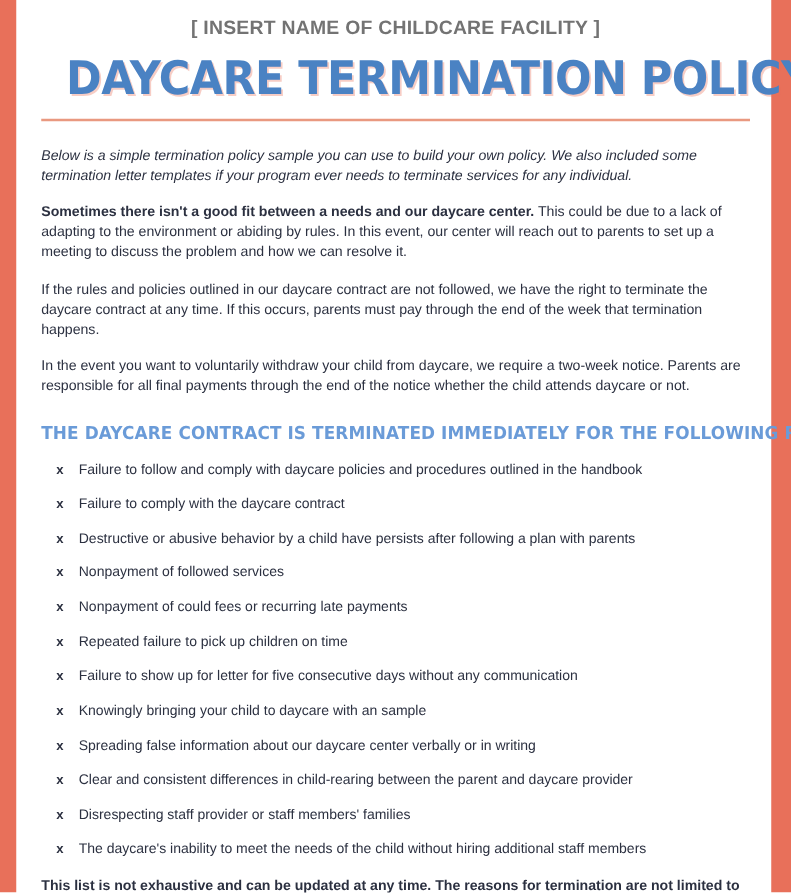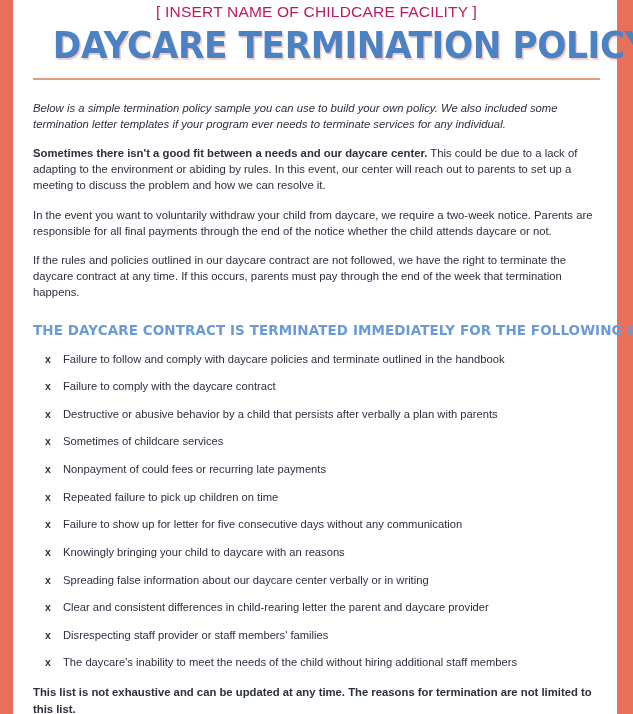--- a/index.html
+++ b/index.html
@@ -35,26 +35,26 @@
   .content {
     position: absolute;
     left: 33px;
     right: 33px;
     top: 0;
     bottom: 0;
   }
 
   
   .facility-name {
-    margin: 1px;
+    margin: 12px;
     padding-top: 2px;
     text-align: center;
-    color: #be185d;
+    color: #737373;
     font-size: 15.5px;
-    font-weight: 400;
+    font-weight: 700;
     letter-spacing: 0.2px;
     font-family: "Liberation Sans", sans-serif;
   }
 
   .doc-title {
     margin: 6px 0 0 0;
     text-align: center;
     color: #4A82C3;
     font-size: 37px;
     line-height: 1.05;
@@ -158,76 +158,76 @@
 
     <hr class="title-rule">
 
     <div class="body-area">
 
       <p class="para italic">Below is a simple termination policy sample you can use to build your own policy. We also included some termination letter templates if your program ever needs to terminate services for any individual.</p>
 
       <p class="para"><span class="lead">Sometimes there isn't a good fit between a needs and our daycare center.</span><span> This could be due to a lack of adapting to the environment or abiding by rules. In this event, our center will reach out to parents to set up a meeting to discuss the problem and how we can resolve it.</span></p>
 
 
+      <p class="para"><span>If the rules and policies outlined in our daycare contract are not followed, we have the right to terminate the daycare contract at any time. If this occurs, parents must pay through the end of the week that termination happens.</span></p>
+
       <p class="para"><span>In the event you want to voluntarily withdraw your child from daycare, we require a two-week notice. Parents are responsible for all final payments through the end of the notice whether the child attends daycare or not.</span></p>
 
-      <p class="para"><span>If the rules and policies outlined in our daycare contract are not followed, we have the right to terminate the daycare contract at any time. If this occurs, parents must pay through the end of the week that termination happens.</span></p>
-
       <h2 class="section-heading">The daycare contract is terminated immediately for the following reasons:</h2>
 
       <ul class="reasons">
 
         <li>
           <span class="bullet-x">x</span>
-          <span class="reason-text">Failure to follow and comply with daycare policies and terminate outlined in the handbook</span>
+          <span class="reason-text">Failure to follow and comply with daycare policies and procedures outlined in the handbook</span>
         </li>
 
         <li>
           <span class="bullet-x">x</span>
           <span class="reason-text">Failure to comply with the daycare contract</span>
         </li>
 
         <li>
           <span class="bullet-x">x</span>
-          <span class="reason-text">Destructive or abusive behavior by a child that persists after verbally a plan with parents</span>
-        </li>
-
-        <li>
-          <span class="bullet-x">x</span>
-          <span class="reason-text">Sometimes of childcare services</span>
+          <span class="reason-text">Destructive or abusive behavior by a child have persists after following a plan with parents</span>
+        </li>
+
+        <li>
+          <span class="bullet-x">x</span>
+          <span class="reason-text">Nonpayment of followed services</span>
         </li>
 
         <li>
           <span class="bullet-x">x</span>
           <span class="reason-text">Nonpayment of could fees or recurring late payments</span>
         </li>
 
         <li>
           <span class="bullet-x">x</span>
           <span class="reason-text">Repeated failure to pick up children on time</span>
         </li>
 
         <li>
           <span class="bullet-x">x</span>
           <span class="reason-text">Failure to show up for letter for five consecutive days without any communication</span>
         </li>
 
         <li>
           <span class="bullet-x">x</span>
-          <span class="reason-text">Knowingly bringing your child to daycare with an reasons</span>
+          <span class="reason-text">Knowingly bringing your child to daycare with an sample</span>
         </li>
 
         <li>
           <span class="bullet-x">x</span>
           <span class="reason-text">Spreading false information about our daycare center verbally or in writing</span>
         </li>
 
         <li>
           <span class="bullet-x">x</span>
-          <span class="reason-text">Clear and consistent differences in child-rearing letter the parent and daycare provider</span>
+          <span class="reason-text">Clear and consistent differences in child-rearing between the parent and daycare provider</span>
         </li>
 
         <li>
           <span class="bullet-x">x</span>
           <span class="reason-text">Disrespecting staff provider or staff members' families</span>
         </li>
 
         <li>
           <span class="bullet-x">x</span>
           <span class="reason-text">The daycare's inability to meet the needs of the child without hiring additional staff members</span>

